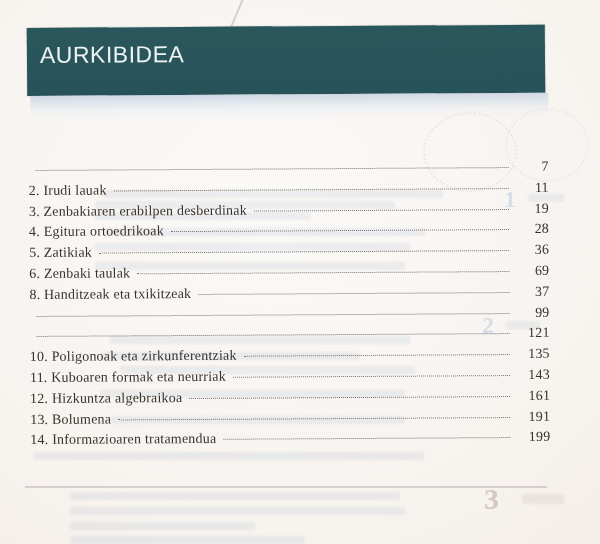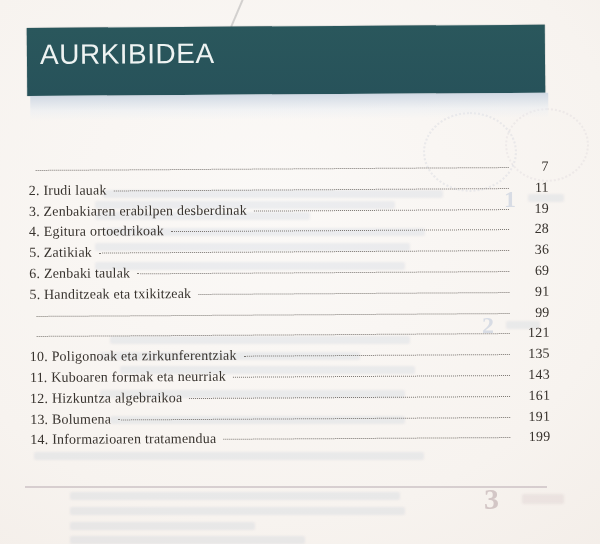--- a/index.html
+++ b/index.html
@@ -19,21 +19,21 @@
   
   .banner {
     position:absolute; left:27px; top:28px; width:518px; height:68px;
     background: linear-gradient(180deg, var(--banner, #2a575c), #27525a);
     box-shadow: 0 0 1px rgba(25,55,60,0.85);
     display:flex; align-items:center; padding-left:13px; box-sizing:border-box;
   }
   .banner-title {
     color: var(--banner-text, #eef3f2);
     font-family:"Liberation Sans", sans-serif;
-    font-size:28px; letter-spacing:0.5px;
+    font-size:23px; letter-spacing:0.5px;
     transform: translateY(-7px);
   }
   .banner-shadow {
     position:absolute; left:30px; top:96px; width:518px; height:25px;
     background: linear-gradient(180deg, rgba(203,213,226,0.85), rgba(228,235,243,0.4) 60%, rgba(246,243,240,0));
   }
   
   .toc { position:absolute; left:28px; top:162px; width:520px; }
   .toc-row {
     display:flex; align-items:baseline; height:20.8px;
@@ -142,23 +142,23 @@
     <span class="toc-page">36</span>
   </div>
 
   <div class="toc-row">
     <span class="toc-label">6. Zenbaki taulak</span>
     <span class="toc-dots"></span>
     <span class="toc-page">69</span>
   </div>
 
   <div class="toc-row">
-    <span class="toc-label">5. Handitzeak eta txikitzeak</span>
-    <span class="toc-dots"></span>
-    <span class="toc-page">91</span>
+    <span class="toc-label">8. Handitzeak eta txikitzeak</span>
+    <span class="toc-dots"></span>
+    <span class="toc-page">37</span>
   </div>
 
   <div class="toc-row">
     <span class="toc-dots"></span>
     <span class="toc-page">99</span>
   </div>
 
   <div class="toc-row">
     <span class="toc-dots"></span>
     <span class="toc-page">121</span>

